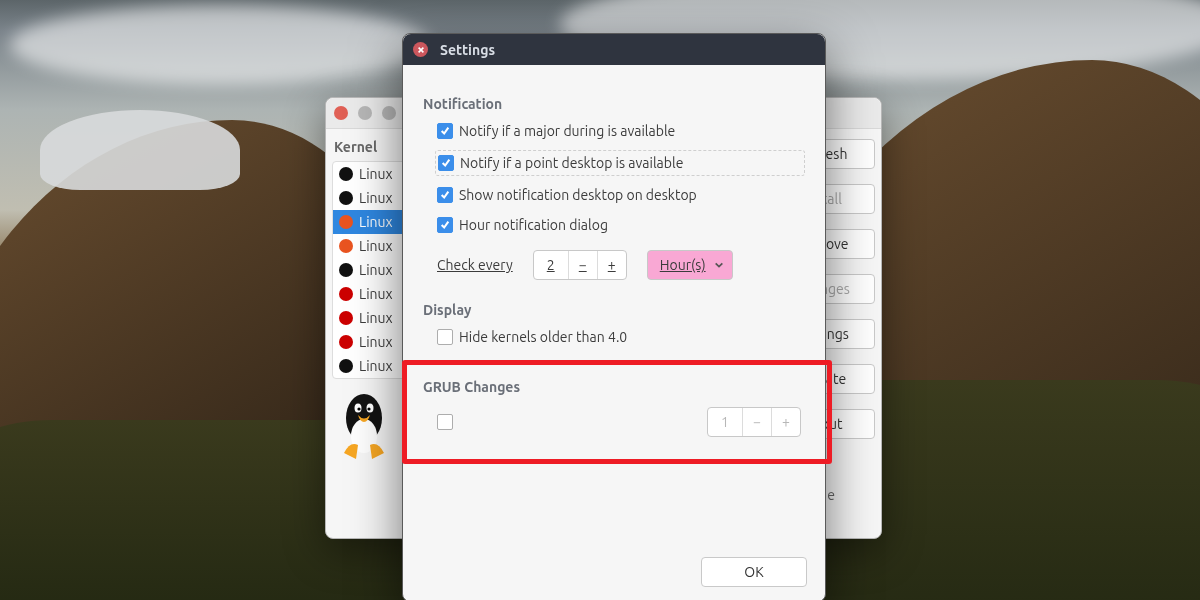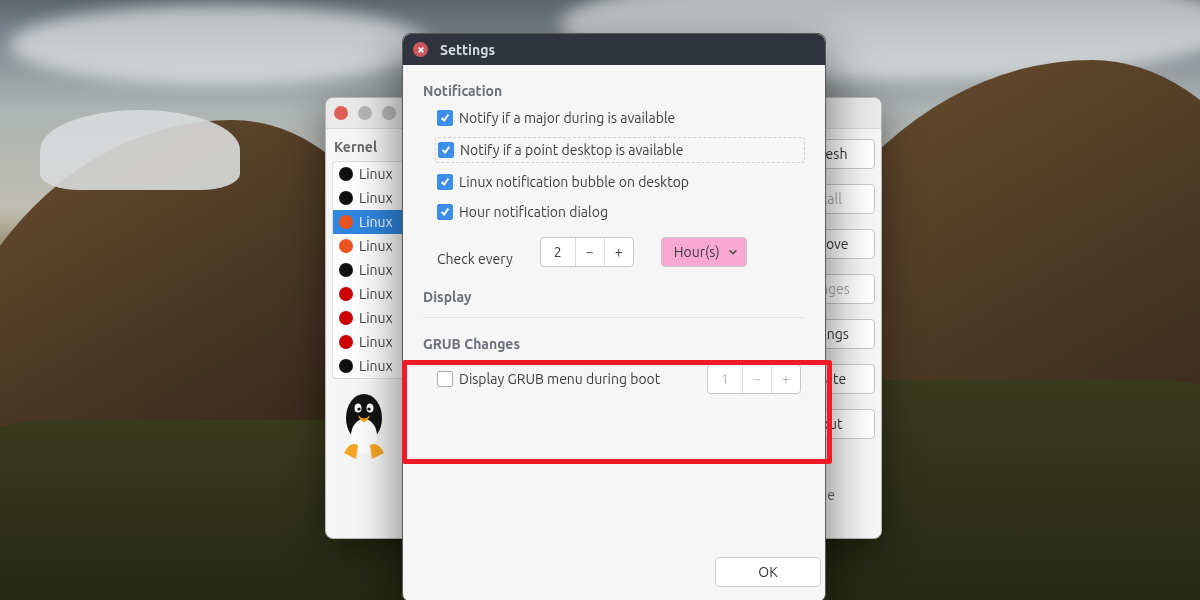--- a/index.html
+++ b/index.html
@@ -37,39 +37,39 @@
   .btn{ border:1px solid #c9c9c9; border-radius:4px; background:#fff; padding:6px 17px; min-width:68px; text-align:center; color:#333;}
   .btn.muted{ color:#a9a9a9;}
   
 
   
   .dlg { position:absolute; left:402px; top:33px; width:422px; height:567px; background:#f6f6f6; border:1px solid #5a5a5a; border-radius:8px; box-shadow:0 18px 50px rgba(0,0,0,.55);}
   .dlg .titlebar{ height:31px; background:#2f343f; border-radius:8px 8px 0 0; display:flex; align-items:center; padding:0 10px; gap:12px; color:#d0d4dc;}
   .dlg-close{ width:15px; height:15px; border-radius:50%; background:#cc575d; display:inline-flex; align-items:center; justify-content:center;}
   .dlg-close svg{ width:8px; height:8px; stroke:#fff; stroke-width:2;}
   .dlg-title{ font-weight:600; font-size:14px; color:#d8dde5;}
-  .dlg .content{ padding:14px 20px; display:flex; flex-direction:column; gap:8px;}
+  .dlg .content{ padding:14px 20px; display:flex; flex-direction:column; gap:8px;margin-top:13px;}
   .section-title{ font-weight:bold; color:#6a6f78; margin-top:4px;}
   .check-row{ display:flex; align-items:center; gap:6px; padding:3px 0 3px 14px;}
   .check-row.outlined{ border:1px dashed #cfcfcf; border-radius:3px; margin-left:12px; padding:4px 4px 4px 2px;}
   .chk{ width:14px; height:14px; border:1px solid #adadad; border-radius:2px; display:inline-flex; align-items:center; justify-content:center; background:#fff;}
   .chk.on{ background:#3B8EEA; border-color:#3B8EEA;}
   .chk.on svg{ width:10px; height:10px; stroke:#fff; stroke-width:2.5; fill:none;}
-  .inline-row{ display:flex; align-items:flex-end; gap:27px; padding:6px 0 10px 14px;}
+  .inline-row{ display:flex; align-items:center; gap:20px; padding:6px 0 10px 14px;text-decoration:underline;}
   .spin{ display:flex; border:1px solid #c8c8c8; border-radius:4px; overflow:hidden; height:28px; background:#fff;}
   .spin .val{ width:34px; text-align:center; line-height:28px;}
   .spin .step{ width:28px; text-align:center; line-height:28px; border-left:1px solid #dcdcdc; user-select:none;}
   .combo{ display:flex; align-items:center; gap:8px; border:1px solid #c8c8c8; border-radius:4px; height:28px; padding:0 8px 0 12px; background:#f9a8d4;}
   .combo svg{ width:10px; height:10px; stroke:#555; stroke-width:2; fill:none;}
 
   .grub-highlight{ position:absolute; left:402px; top:360px; width:420px; height:94px; border:5px solid #ee1c25; border-radius:3px; pointer-events:none;}
   .grub-row{ display:flex; align-items:center; justify-content:space-between; padding:4px 0 4px 14px;}
   .grub-row .spin{ margin-right:4px;}
   .disabled{ color:#b7b7b7;}
-  .ok-row{ position:absolute; bottom:14px; right:4px;border-radius:14px;}
+  .ok-row{ position:absolute; bottom:14px; right:18px;border-radius:14px;}
 
   .hsep{ height:1px; background:#e5e5e5; margin:4px 0 6px;}
 </style>
 </head>
 <body>
 
 <div class="ridges">
   <div class="cloud" style="left:10px; top:5px; width:420px; height:80px;"></div>
   <div class="cloud" style="left:560px; top:-30px; width:680px; height:110px;"></div>
   <div class="mtn" style="left:-80px; top:120px; width:520px; height:380px;"></div>
@@ -182,21 +182,21 @@
           </svg>
         </span>
       <span>Notify if a point desktop is available</span>
     </label>
     <label class="check-row">
       <span class="chk on">
           <svg viewBox="0 0 12 12">
             <path d="M2 6 l3 3 l5 -7"></path>
           </svg>
         </span>
-      <span>Linux notification bubble on desktop</span>
+      <span>Show notification desktop on desktop</span>
     </label>
     <label class="check-row">
       <span class="chk on">
           <svg viewBox="0 0 12 12">
             <path d="M2 6 l3 3 l5 -7"></path>
           </svg>
         </span>
       <span>Hour notification dialog</span>
     </label>
 
@@ -209,28 +209,31 @@
       </span>
       <span class="combo">
         <span>Hour(s)</span>
         <svg viewBox="0 0 12 12">
             <path d="M2 4 l4 4 l4 -4"></path>
           </svg>
       </span>
     </div>
 
     <div class="section-title">Display</div>
+    <label class="check-row">
+      <span class="chk"></span>
+      <span>Hide kernels older than 4.0</span>
+    </label>
 
     <div class="hsep"></div>
 
     <div class="section-title">GRUB Changes</div>
     <div class="grub-row">
       <label class="check-row" style="padding-left:0">
         <span class="chk"></span>
-        <span>Display GRUB menu during boot</span>
       </label>
       <span class="spin disabled">
         <span class="val">1</span>
         <span class="step">−</span>
         <span class="step">+</span>
       </span>
     </div>
   </div>
 
   <div class="ok-row">

